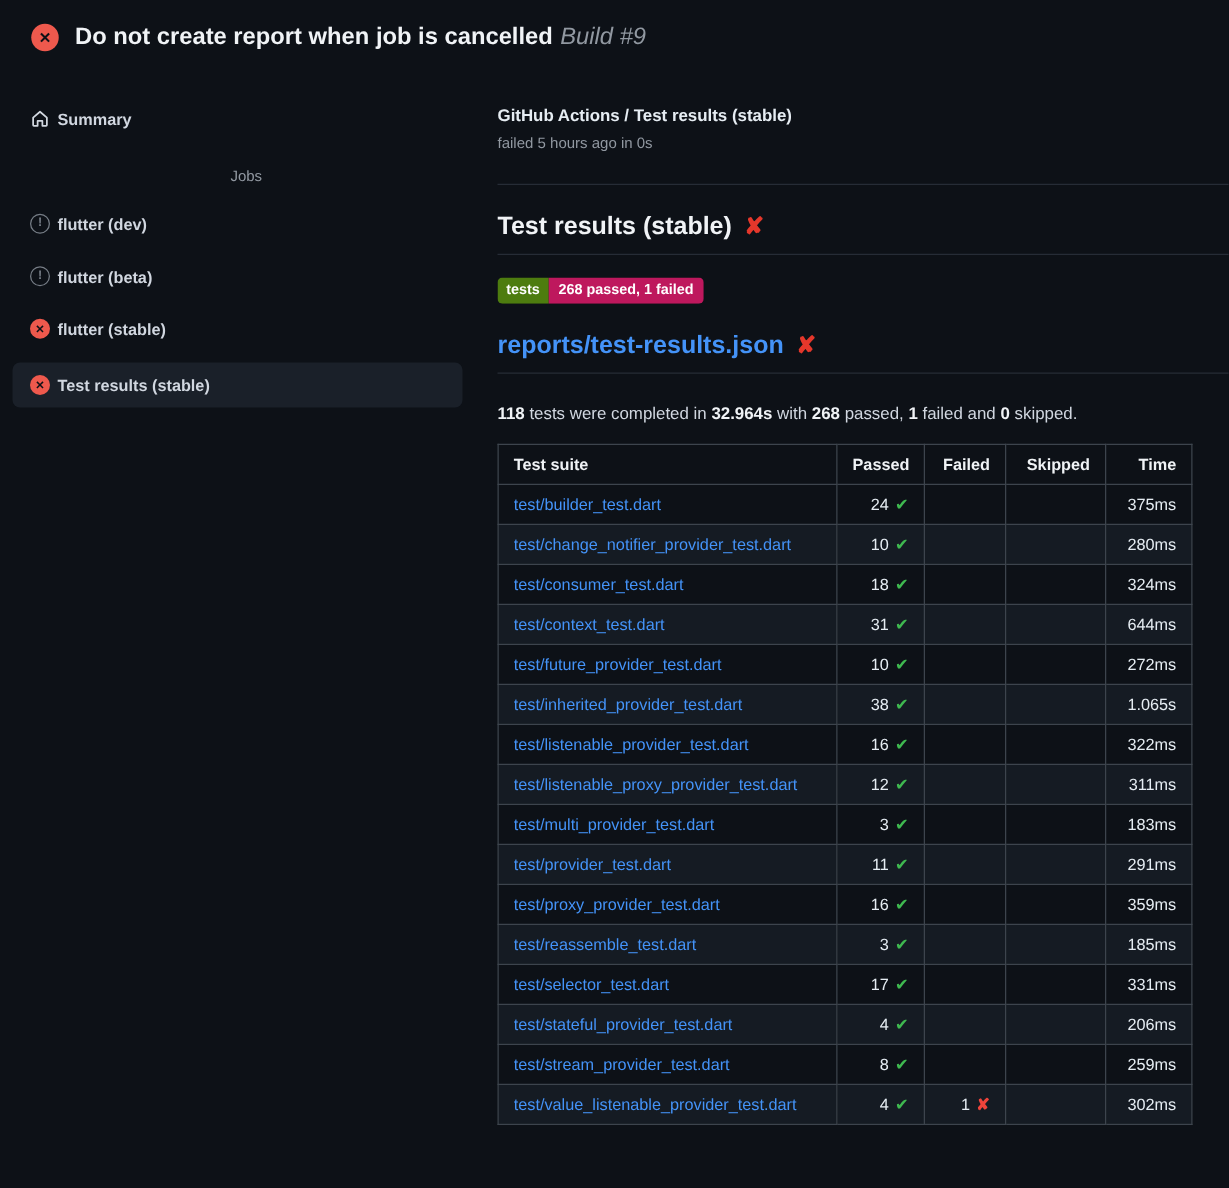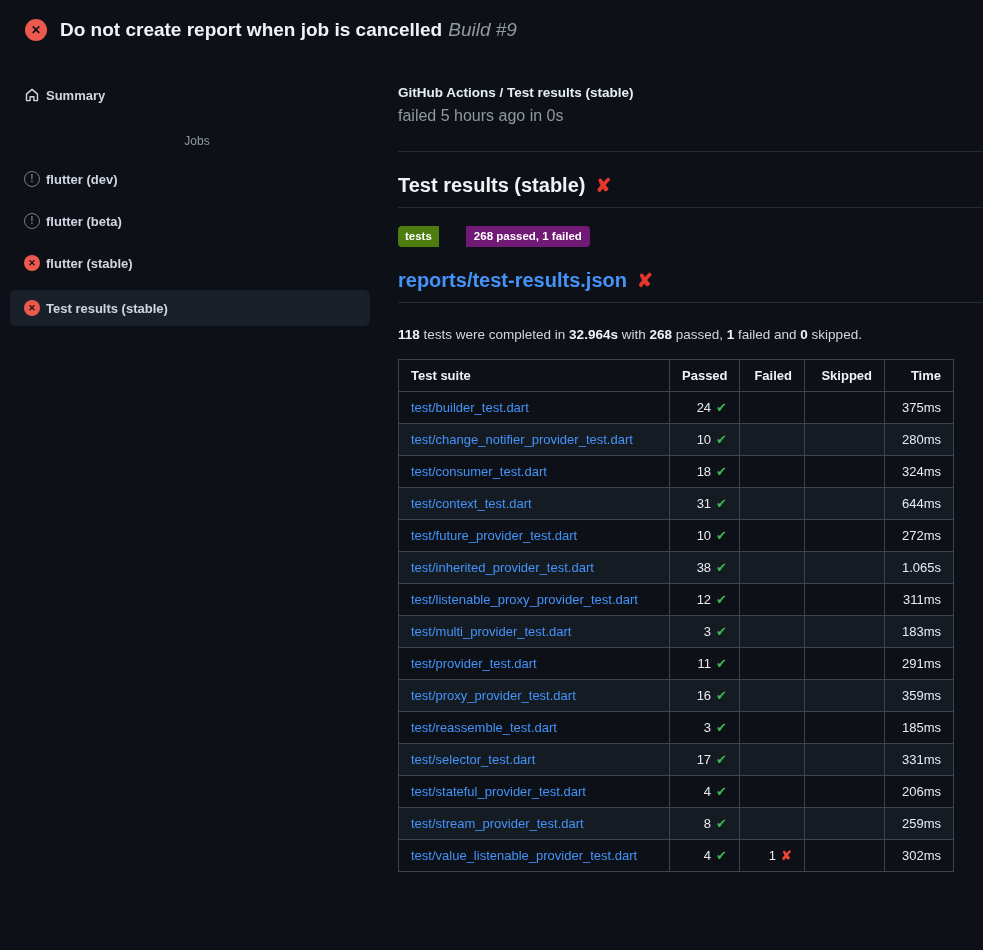--- a/index.html
+++ b/index.html
@@ -46,38 +46,38 @@
     font-size:13px; font-weight:600; color:#d1d7e0;
     cursor:pointer; margin-bottom:12px;
   }
   .side-item.selected { background:#1a2029; padding-top:10px; padding-bottom:10px; }
   .home-icon { display:inline-flex; flex-shrink:0; }
   .jobs-heading { color:#9198a1; font-size:12px; margin:24px 0 16px 14px; font-weight:400;text-align:center; }
 
   
   .main { flex:1; padding-top:30px; min-width:0; }
   .breadcrumb { font-size:13.5px; font-weight:700; color:#e6edf3; }
-  .status-line { font-size:16px; color:#9198a1; margin-top:7px; }
+  .status-line { font-size:12px; color:#9198a1; margin-top:7px; }
   .divider { border-bottom:1px solid #262c36; margin-top:26px; }
 
   h2.section-title {
     font-size:20px; font-weight:600; color:#f0f3f6;
     margin-top:22px; padding-bottom:10px; border-bottom:1px solid #262c36;
     display:flex; align-items:center; gap:10px;
   }
   h2.section-title.report a { font-weight:600; }
   .x-mark { color:#e5372b; font-size:19px; font-weight:700; line-height:1; }
 
   
   .badge {
     display:inline-flex; margin-top:18px; border-radius:4px; overflow:hidden;
     font-size:11.5px; font-weight:600; color:#ffffff; line-height:1;
   }
   .badge .badge-label { background:#4d7c0f; padding:5px 7px 4px; }
-  .badge .badge-value { background:#701a75; padding:5px 8px 4px;margin-left:27px; }
+  .badge .badge-value { background:#be185d; padding:5px 8px 4px; }
 
   
   .summary-line { margin-top:24px; font-size:13.5px; color:#d1d7e0; }
   .summary-line b { color:#f0f3f6; font-weight:700; }
 
   
   table.results {
     border-collapse:collapse; margin-top:17px; width:555px;
     font-size:13px; table-layout:fixed;padding-left:12px;
   }
@@ -210,20 +210,27 @@
             <td class="num">272ms</td>
           </tr>
           <tr>
             <td><a href="#">test/inherited_provider_test.dart</a></td>
             <td class="num"><span>38</span><span class="check">✔</span></td>
             <td class="num"></td>
             <td class="num"></td>
             <td class="num">1.065s</td>
           </tr>
           <tr>
+            <td><a href="#">test/listenable_provider_test.dart</a></td>
+            <td class="num"><span>16</span><span class="check">✔</span></td>
+            <td class="num"></td>
+            <td class="num"></td>
+            <td class="num">322ms</td>
+          </tr>
+          <tr>
             <td><a href="#">test/listenable_proxy_provider_test.dart</a></td>
             <td class="num"><span>12</span><span class="check">✔</span></td>
             <td class="num"></td>
             <td class="num"></td>
             <td class="num">311ms</td>
           </tr>
           <tr>
             <td><a href="#">test/multi_provider_test.dart</a></td>
             <td class="num"><span>3</span><span class="check">✔</span></td>
             <td class="num"></td>

